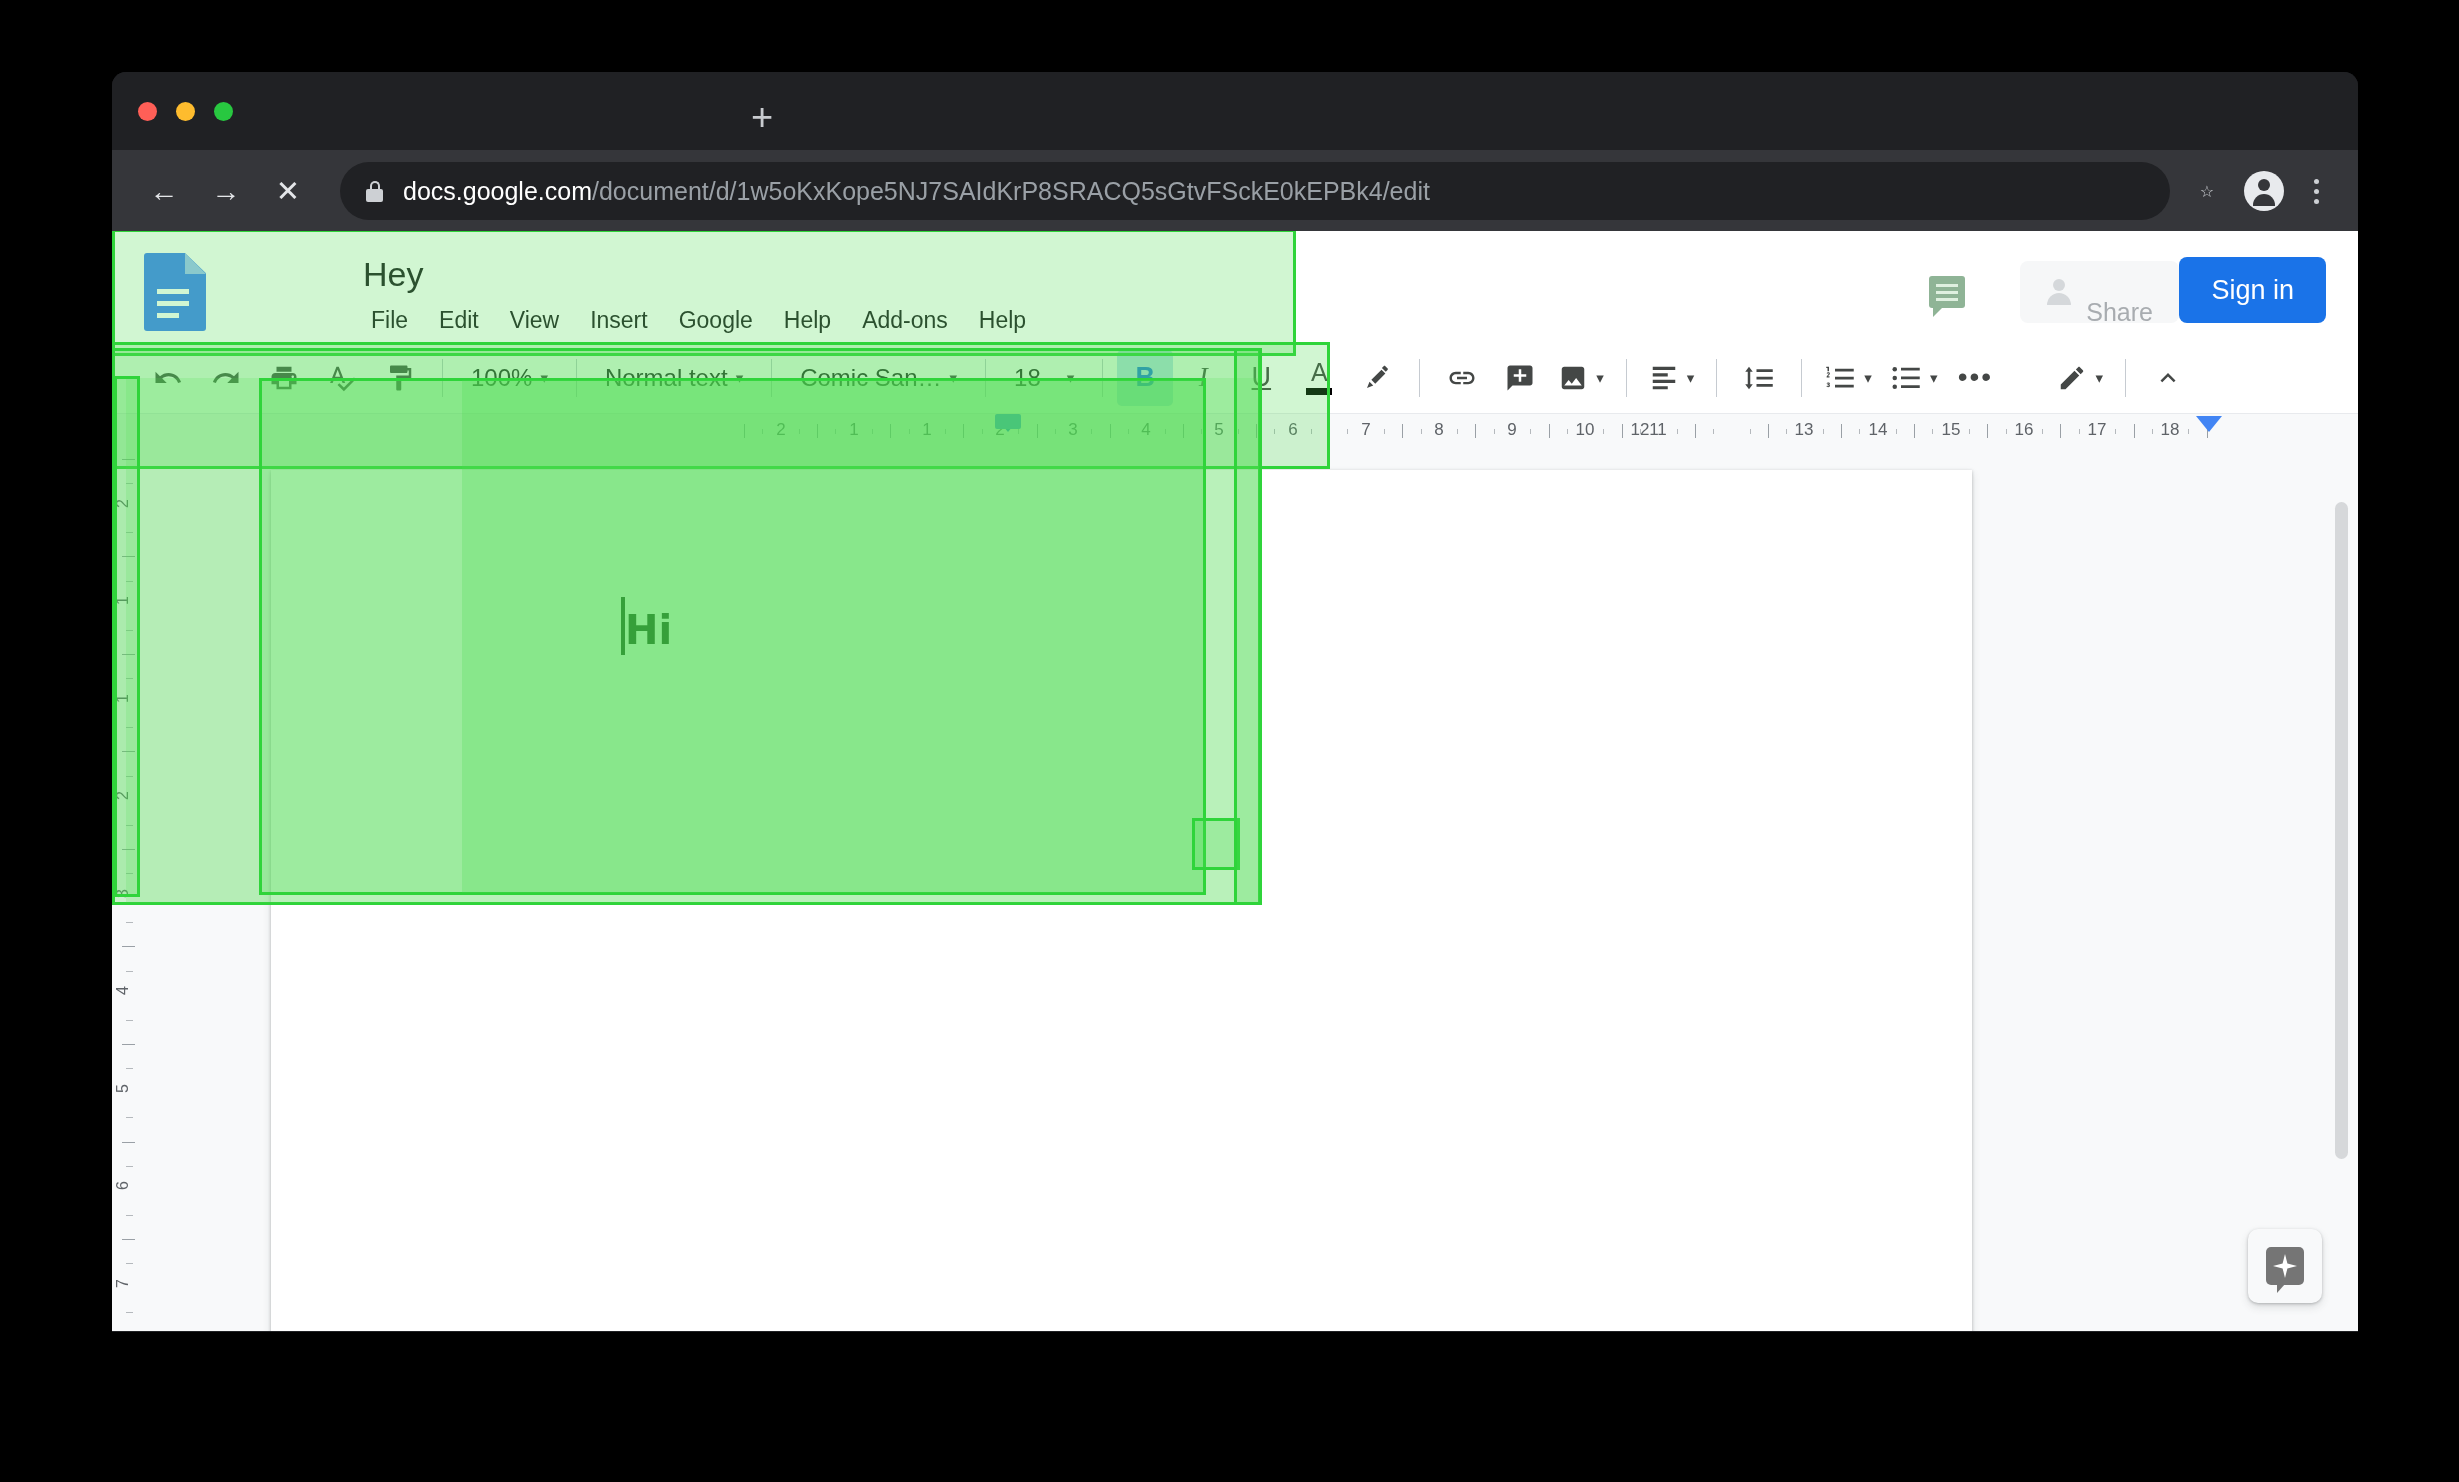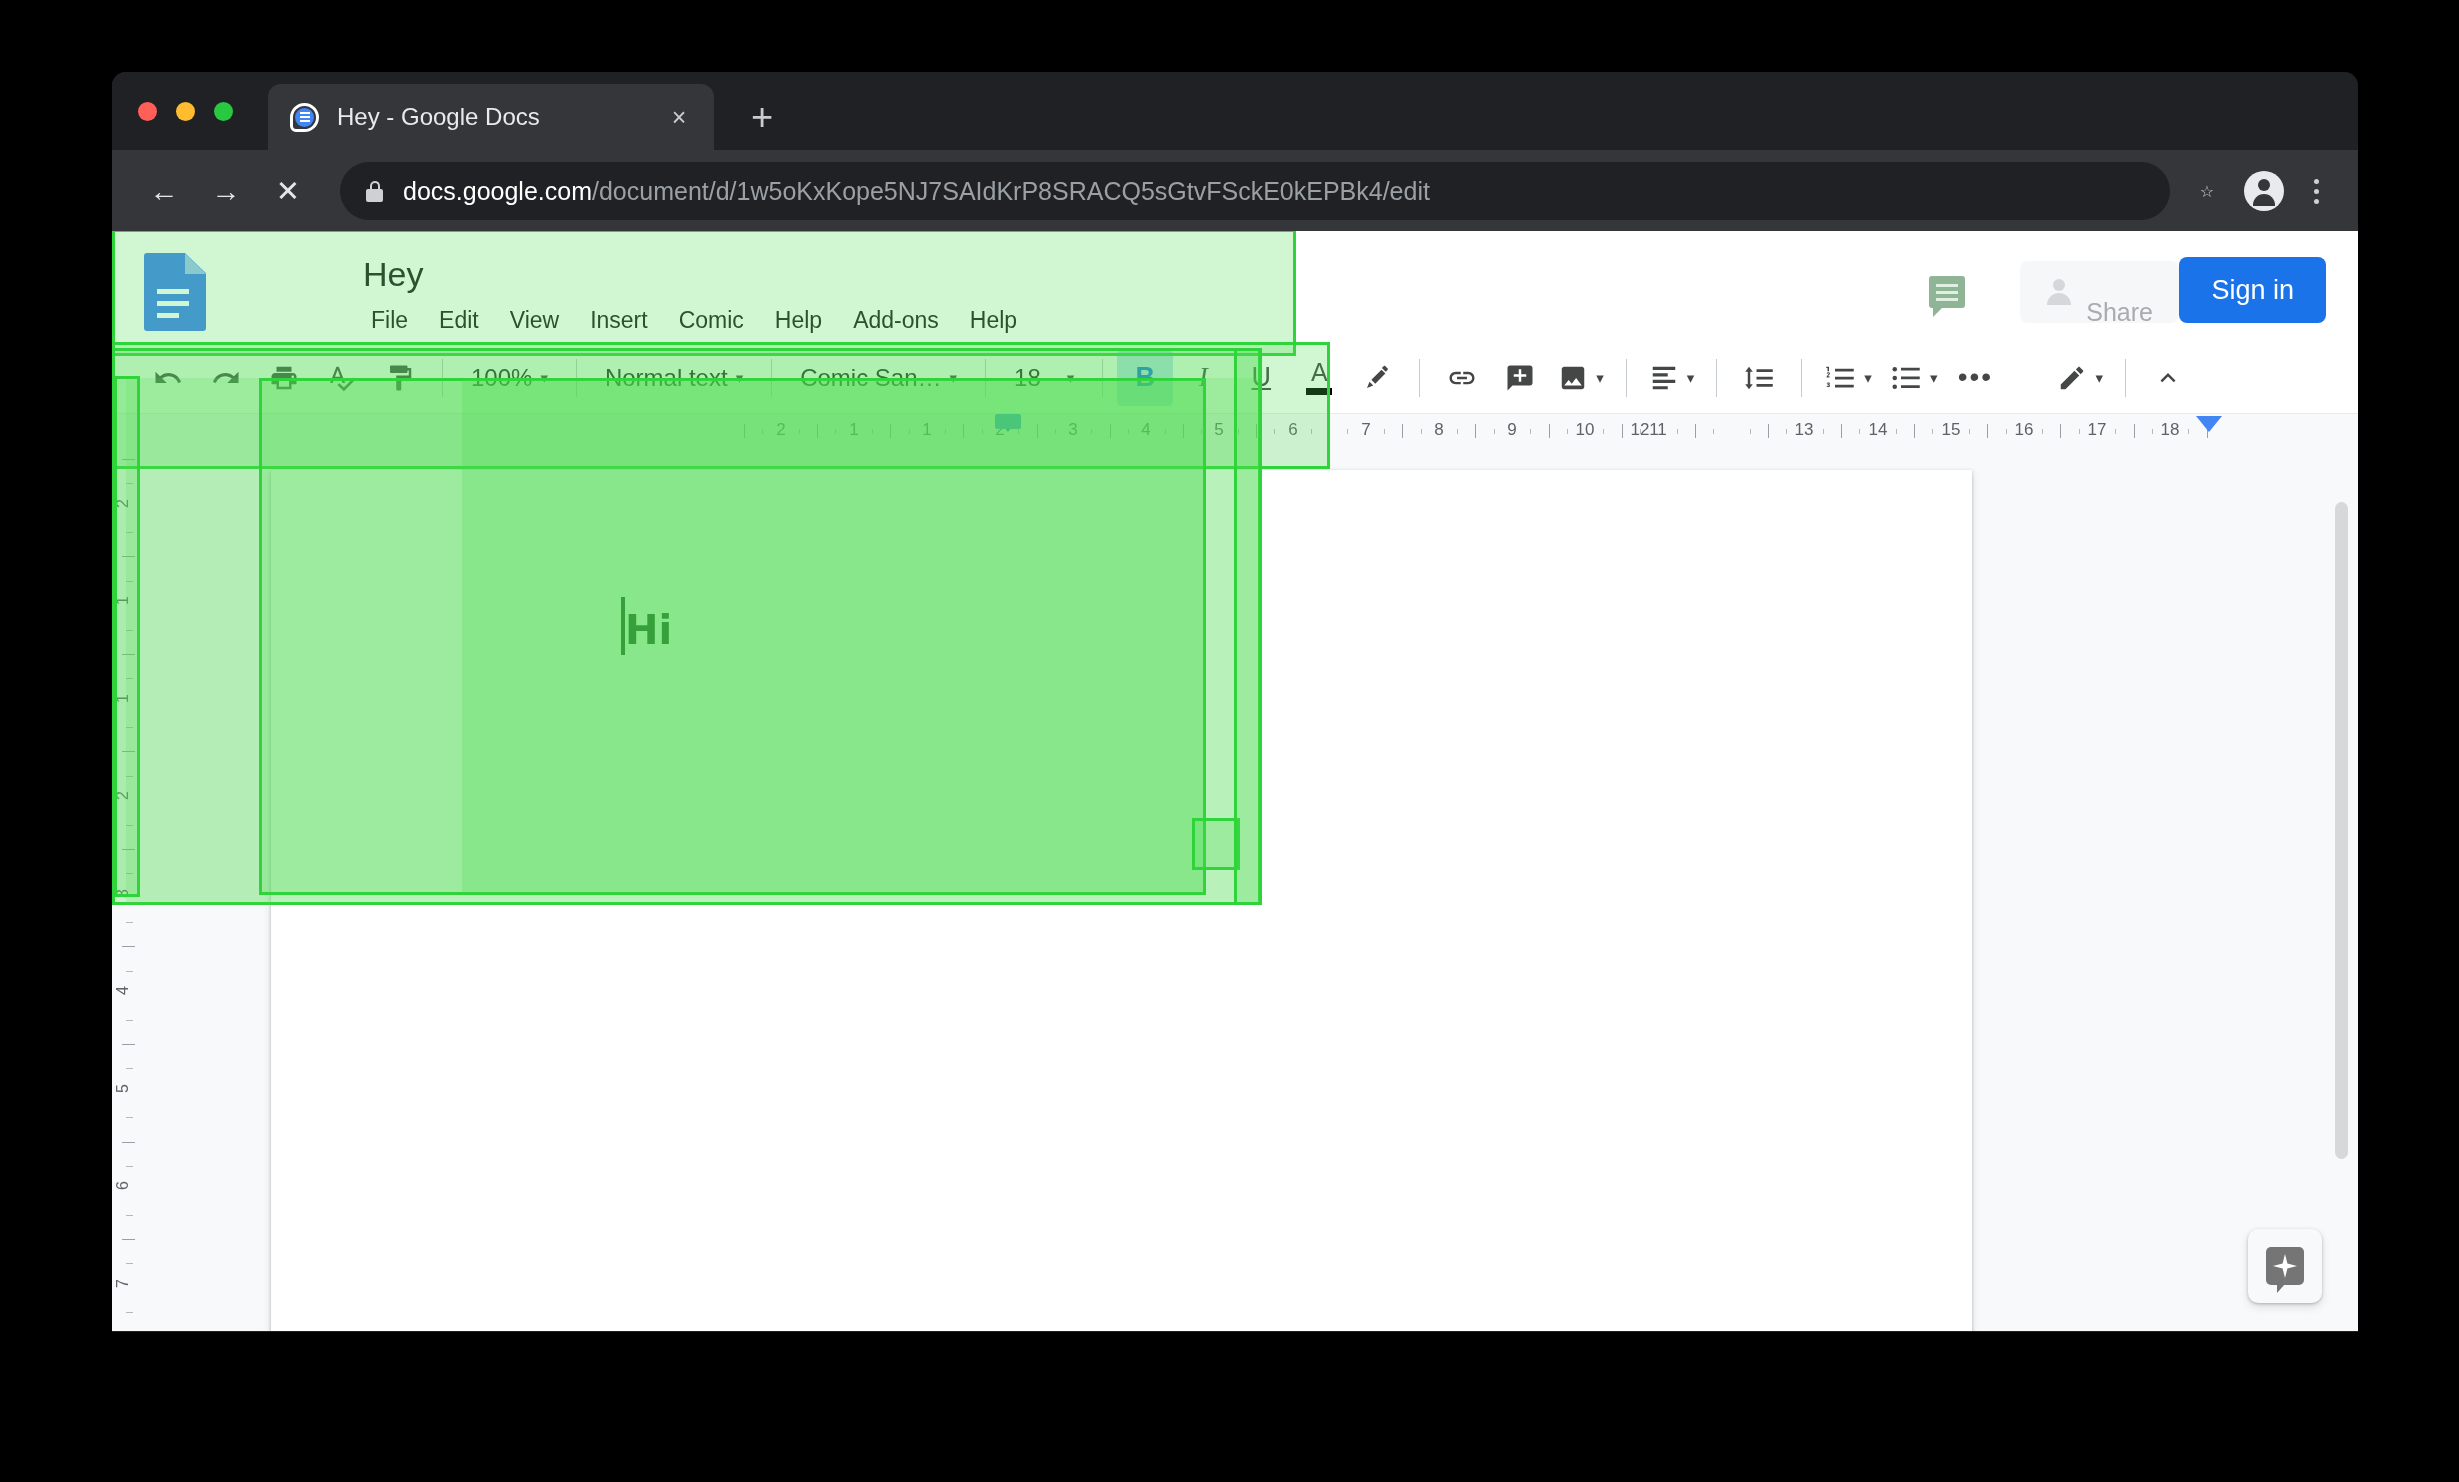--- a/index.html
+++ b/index.html
@@ -454,32 +454,20 @@
 
 <div class="browser-window">
 
   <div class="tab-strip">
     <div class="traffic-lights">
       <span class="tl red"></span>
       <span class="tl yellow"></span>
       <span class="tl green"></span>
     </div>
 
-    <div class="tab">
-      <span class="tab-favicon">
-        <span class="doc-outer"></span>
-        <span class="doc-inner">
-            <i></i>
-            <i></i>
-            <i></i>
-          </span>
-      </span>
-      <span class="tab-title">Hey - Google Docs</span>
-      <span class="tab-close">×</span>
-    </div>
 
     <div class="new-tab">+</div>
   </div>
 
   <div class="omni-row">
     <div class="nav-btn first">←</div>
     <div class="nav-btn">→</div>
     <div class="nav-btn">✕</div>
 
     <div class="omnibox">
@@ -517,21 +505,21 @@
           </span>
       </div>
 
       <div class="doc-title">Hey</div>
 
       <div class="menubar">
         <span class="menu-item">File</span>
         <span class="menu-item">Edit</span>
         <span class="menu-item">View</span>
         <span class="menu-item">Insert</span>
-        <span class="menu-item">Comic</span>
+        <span class="menu-item">Google</span>
         <span class="menu-item">Help</span>
         <span class="menu-item">Add-ons</span>
         <span class="menu-item">Help</span>
       </div>
 
       <div class="comment-btn">
         <span class="comment-bubble">
             <i></i>
             <i></i>
             <i></i>

